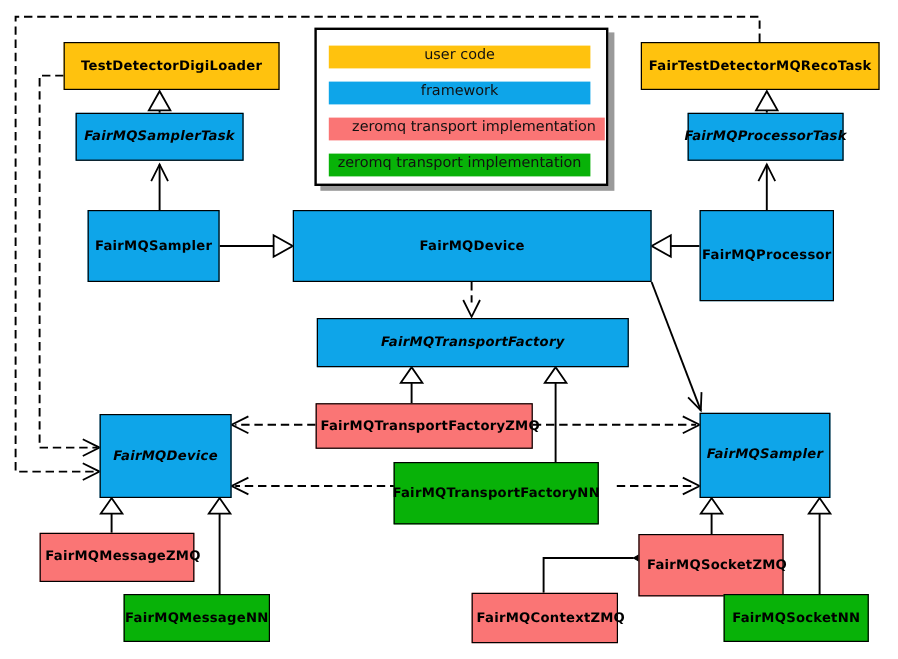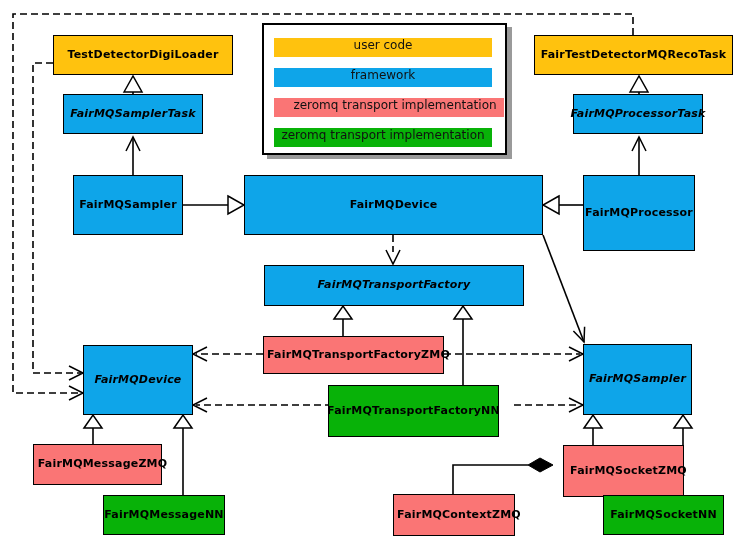--- a/index.html
+++ b/index.html
@@ -161,21 +161,21 @@
   <div class="node c-fw abstract" style="left:83px;top:345px;width:110px;height:70px">FairMQDevice</div>
 
   <div class="node c-fw abstract" style="left:583px;top:344px;width:109px;height:71px">FairMQSampler</div>
 
   <div class="node c-zmq" style="left:33px;top:444px;width:129px;height:41px">FairMQMessageZMQ</div>
 
   <div class="node c-nn" style="left:103px;top:495px;width:122px;height:40px">FairMQMessageNN</div>
 
   <div class="node c-zmq" style="left:393px;top:494px;width:122px;height:42px">FairMQContextZMQ</div>
 
-  <div class="node c-zmq" style="left:563px;top:445px;width:121px;height:52px">FairMQSocketZMQ</div>
+  <div class="node c-zmq" style="left:532px;top:445px;width:121px;height:52px">FairMQSocketZMQ</div>
 
   <div class="node c-nn" style="left:603px;top:495px;width:121px;height:40px">FairMQSocketNN</div>
 
   <div class="legend">
     <div class="bar c-user" style="top:13px">
       <span>user code</span>
     </div>
     <div class="bar c-fw" style="top:43px">
       <span>framework</span>
     </div>

